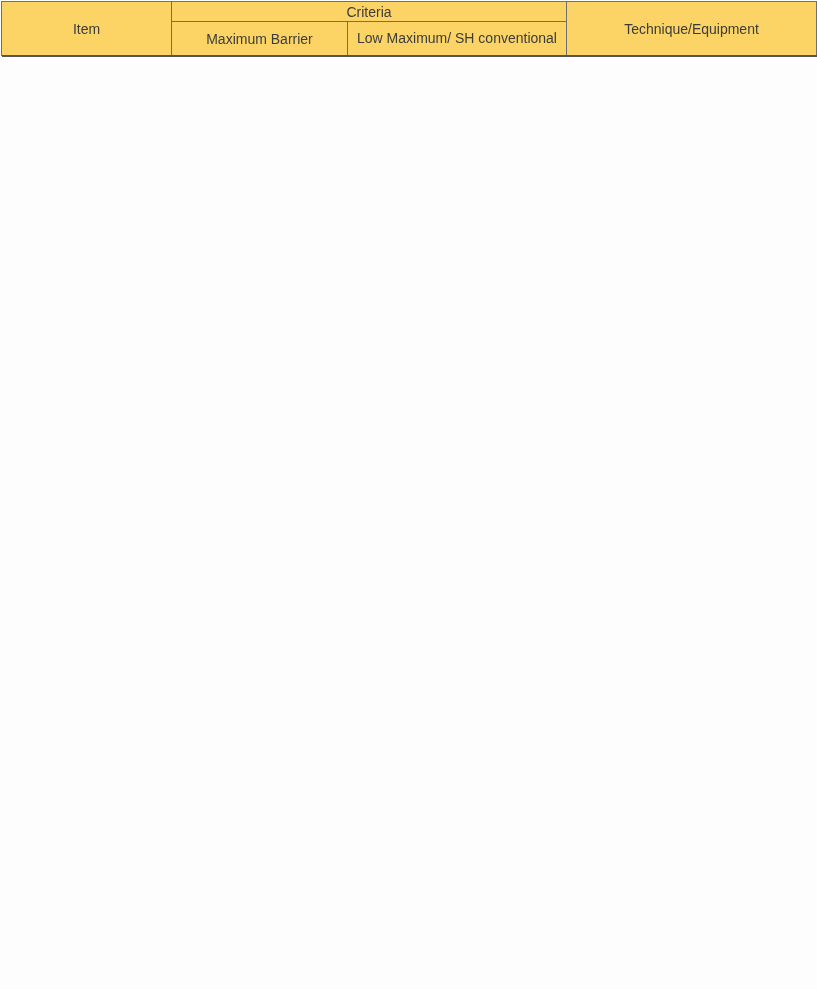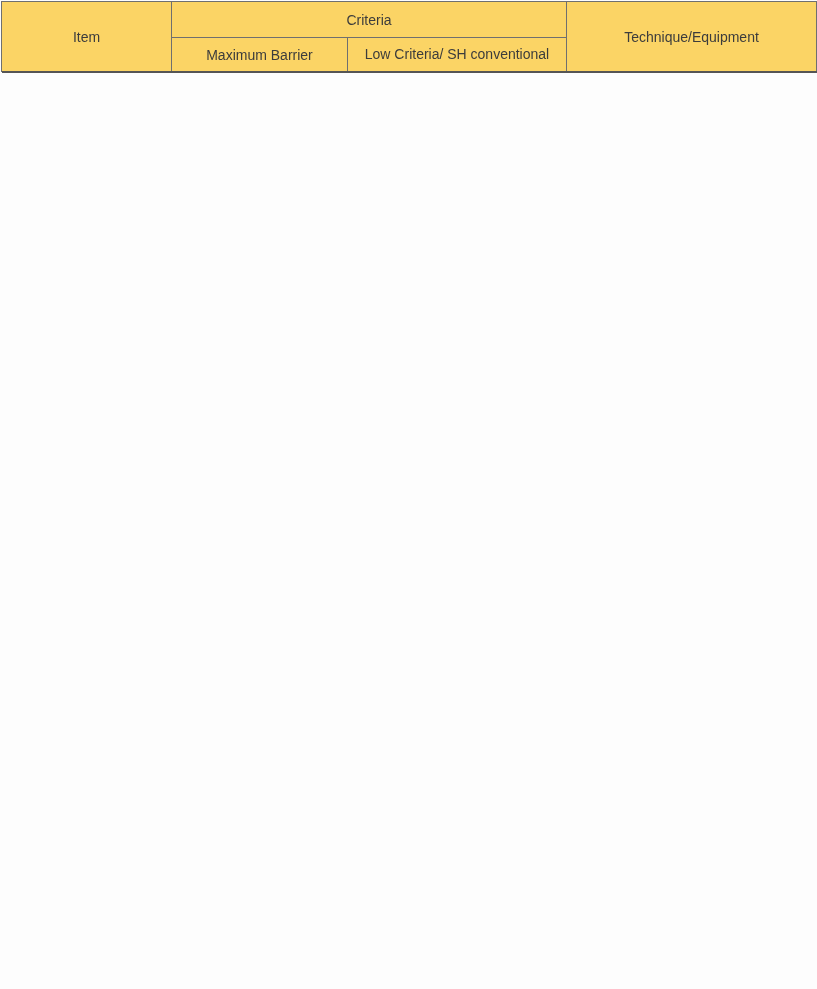--- a/index.html
+++ b/index.html
@@ -11,21 +11,21 @@
   table {
     border-collapse: collapse; width: 815px; table-layout: fixed;
     border-bottom: 2px solid #555555;
   }
   th, td { border: 1px solid #8f8f8f; }
   th {
     background: var(--header-bg, #FBD465);
     color: #3c3c3c; font-size: 14px; font-weight: normal;
     border-color: #6f6f6f; padding: 0 4px;
   }
-  thead tr.h1 th { height: 36px; }
+  thead tr.h1 th { height: 20px; }
   thead tr.h2 th { height: 34px; text-align: center; }
   th.wrap { white-space: normal; line-height: 1.3; }
 </style>
 </head>
 <body>
 
 <div class="page">
   <table>
     <colgroup>
       <col style="width:170px">
@@ -34,21 +34,21 @@
       <col style="width:250px">
     </colgroup>
     <thead>
       <tr class="h1">
         <th rowspan="2">Item</th>
         <th colspan="2">Criteria</th>
         <th rowspan="2">Technique/Equipment</th>
       </tr>
       <tr class="h2">
         <th>Maximum Barrier</th>
-        <th class="wrap">Low Criteria/ SH conventional</th>
+        <th class="wrap">Low Maximum/ SH conventional</th>
       </tr>
     </thead>
     <tbody>
         <tr></tr>
         <tr></tr>
         <tr></tr>
         <tr></tr>
         <tr></tr>
         <tr></tr>
         <tr></tr>

